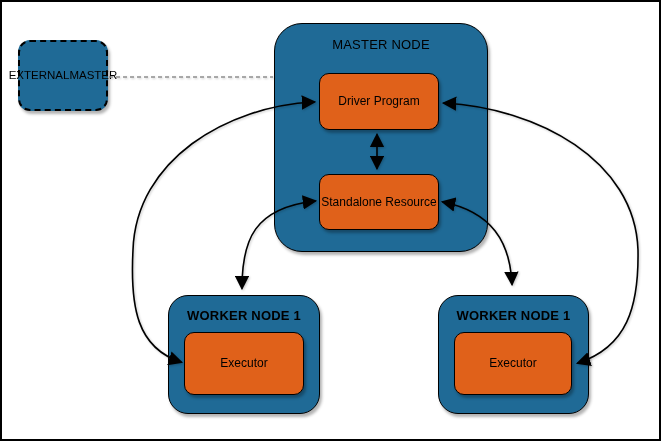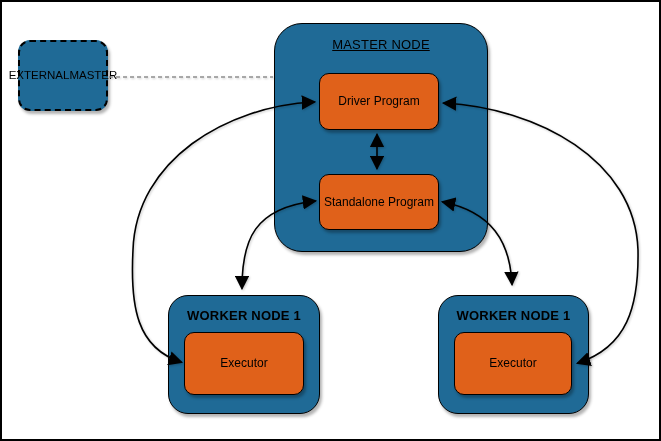--- a/index.html
+++ b/index.html
@@ -36,21 +36,21 @@
   .storage{
     left:16px;top:38px;width:90px;height:71px;
     border-radius:12px;
     border-style:dashed;
     border-width:2px;
     display:flex;flex-direction:row;
     align-items:center;justify-content:center;
     text-align:center;
     font-size:11.5px;line-height:1.4;
   }
-  .master{ left:272px;top:21px;width:214px;height:229px;border-radius:28px;text-decoration:underline; }
+  .master{ left:272px;top:21px;width:214px;height:229px;border-radius:28px; }
   .master .node-title{ margin-top:13px; }
   .driver{ left:317px;top:71px;width:120px;height:57px; }
   .rm{ left:317px;top:172px;width:120px;height:56px; }
   .worker-left{ left:166px;top:293px;width:152px;height:119px;border-radius:20px; }
   .worker-right{ left:436px;top:293px;width:151px;height:119px;border-radius:20px; }
   .worker-left .node-title,.worker-right .node-title{ margin-top:12px;font-weight:bold; }
   .exec-left{ left:182px;top:330px;width:120px;height:63px; }
   .exec-right{ left:452px;top:330px;width:118px;height:63px; }
   .edges{
     position:absolute;left:0;top:0;width:657px;height:437px;
@@ -90,21 +90,21 @@
 
   <div class="shape container-node worker-right">
     <div class="node-title">WORKER NODE 1</div>
   </div>
 
   <div class="shape inner-box driver">
     <div>Driver Program</div>
   </div>
 
   <div class="shape inner-box rm">
-    <div>Standalone Program</div>
+    <div>Standalone Resource</div>
   </div>
 
   <div class="shape inner-box exec-left">
     <div>Executor</div>
   </div>
 
   <div class="shape inner-box exec-right">
     <div>Executor</div>
   </div>
 

